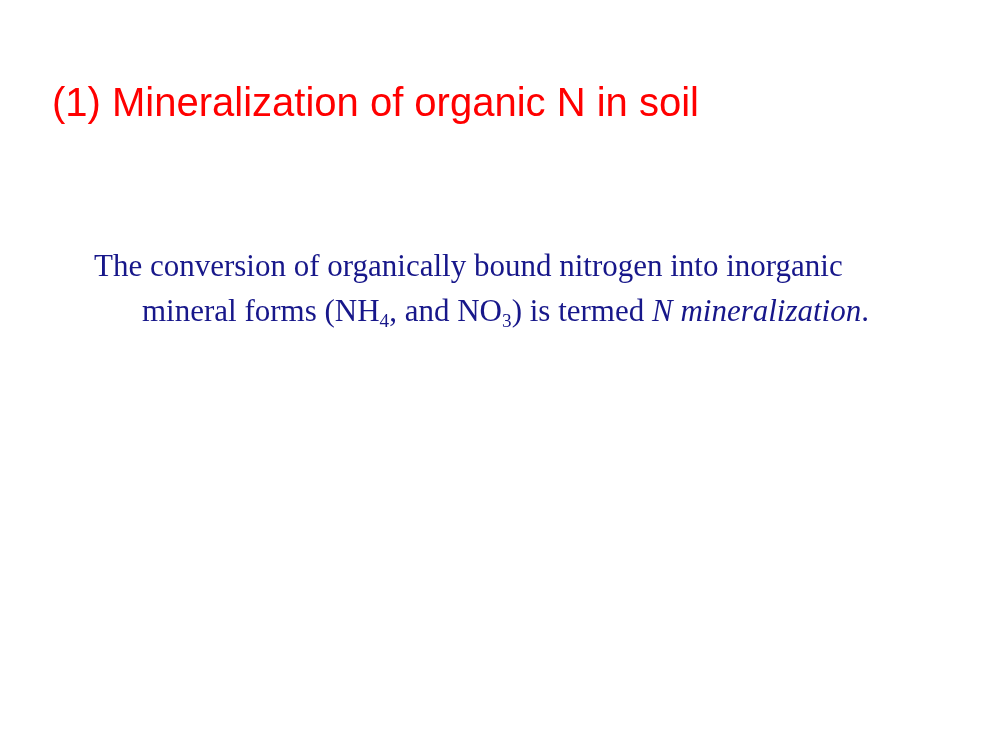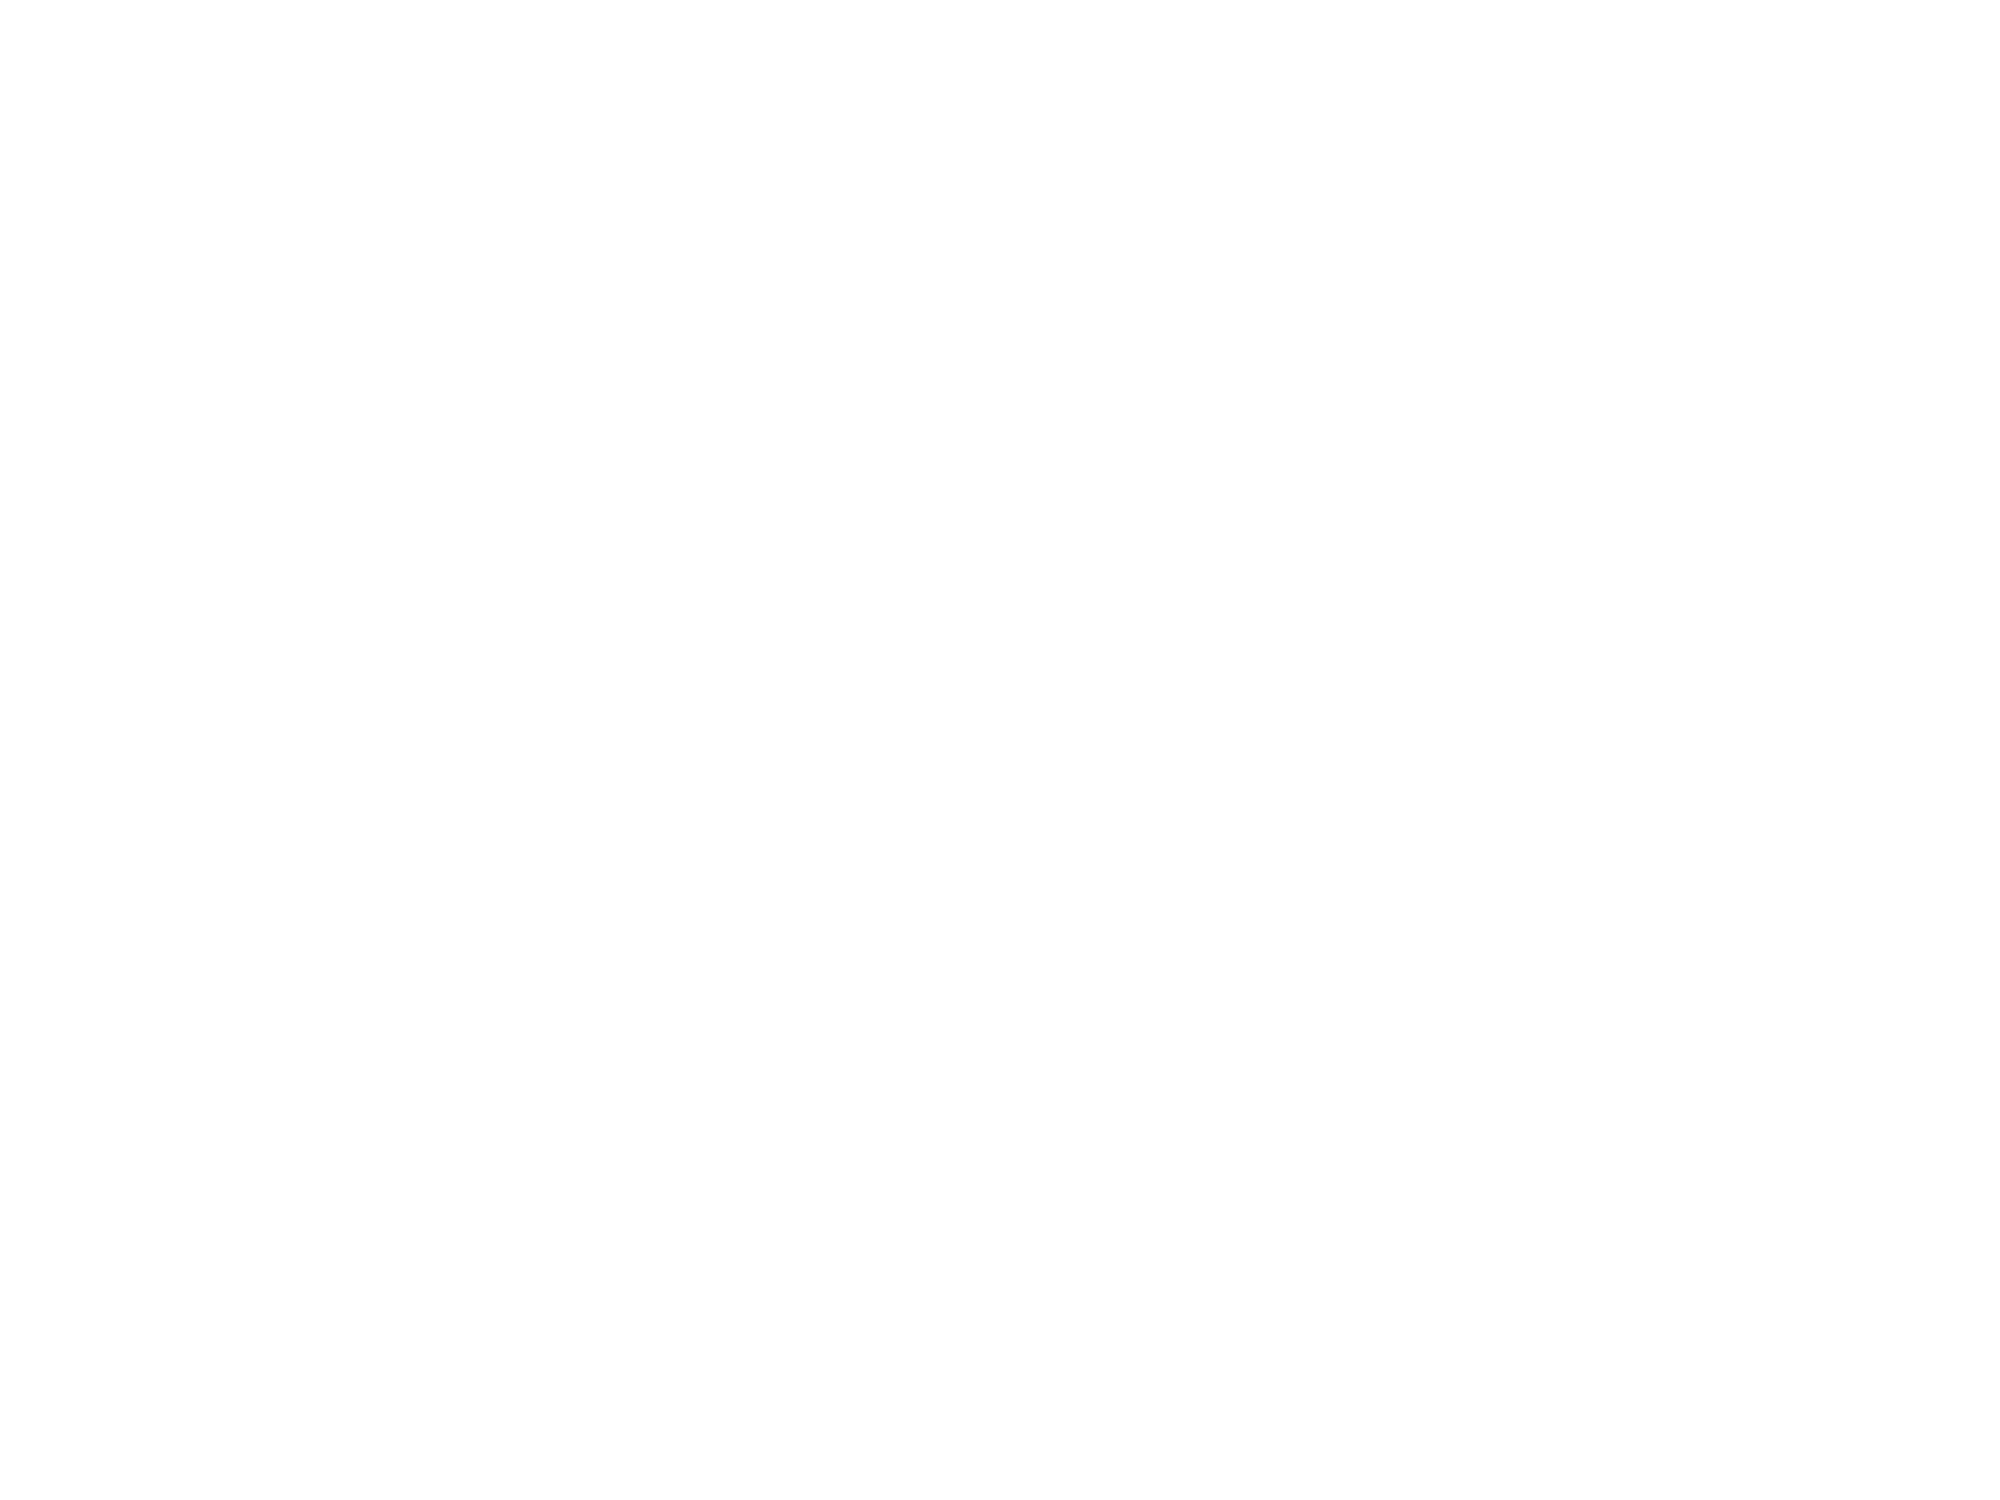--- a/index.html
+++ b/index.html
@@ -67,21 +67,25 @@
     top: 440px;
     width: 1000px;
     height: 110px;
   }
 </style>
 </head>
 <body>
 
 <div id="slide">
 
+  <div class="slide-title">(1) Mineralization of organic N in soil</div>
 
+  <div class="body-block">
+    <span>The conversion of organically bound nitrogen into inorganic mineral forms (NH</span><sub>4</sub><span>, and NO</span><sub>3</sub><span>) is termed </span><span class="it">N mineralization</span><span>.</span>
+  </div>
 
   <div id="reaction">
 
     
 
     
 
     
 
     

